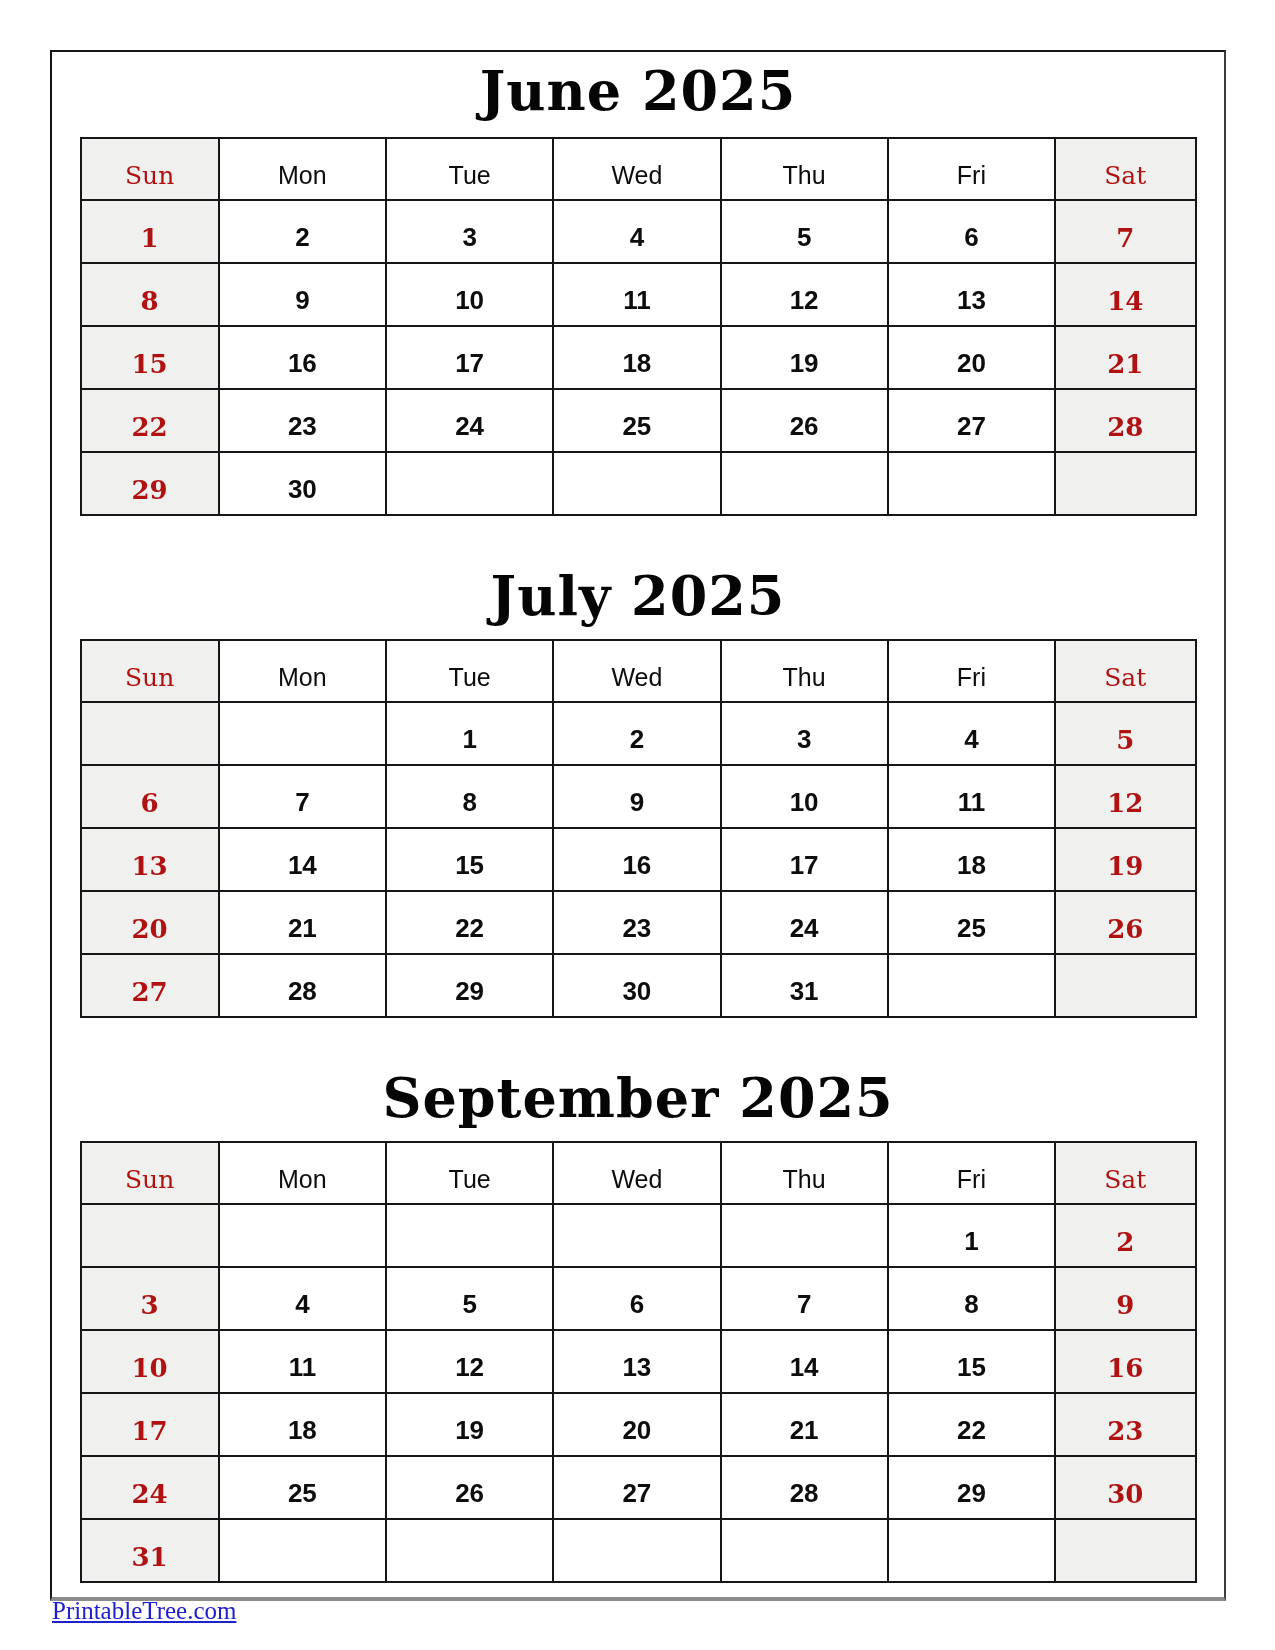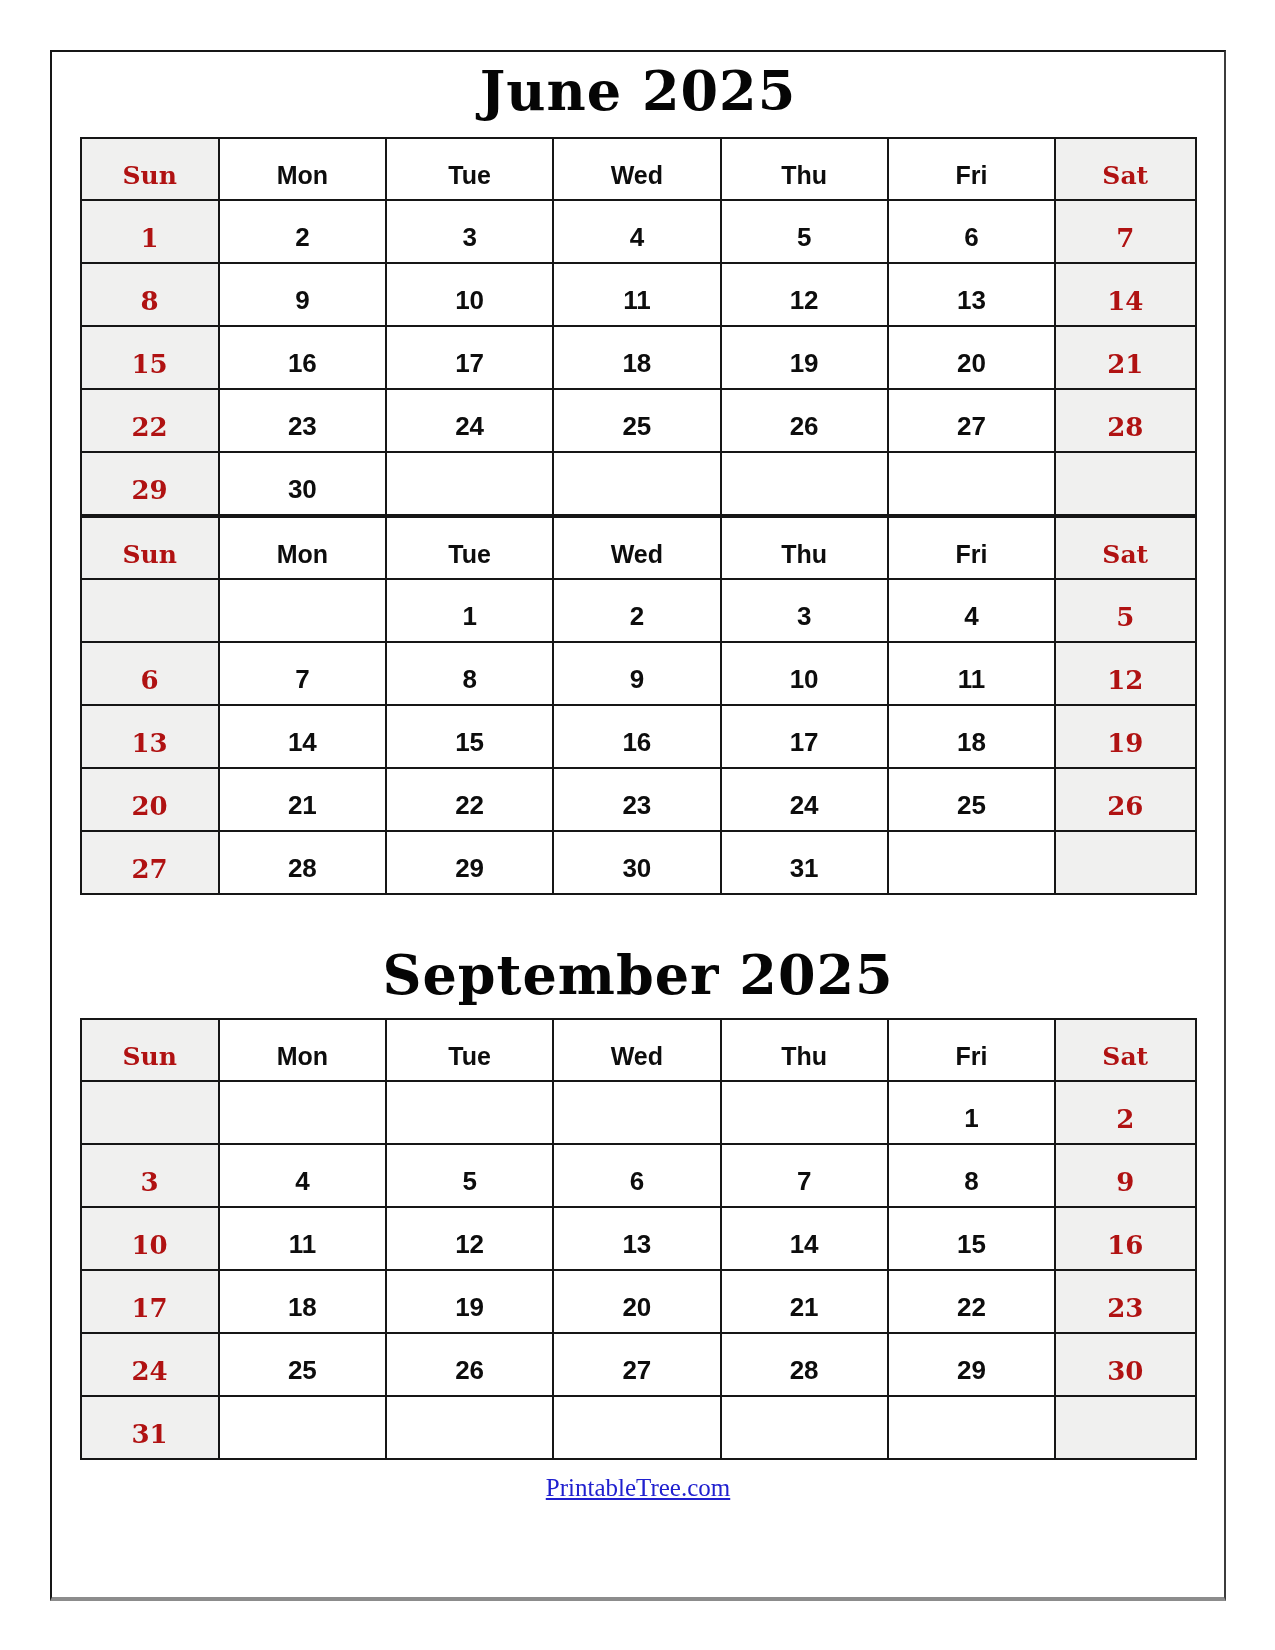--- a/index.html
+++ b/index.html
@@ -40,39 +40,39 @@
     border: 2px solid #161616;
     text-align: center;
     vertical-align: bottom;
     padding-bottom: 9px;
   }
   table.calendar th:first-child, table.calendar td:first-child { width: 12.4%; }
   table.calendar th:last-child,  table.calendar td:last-child  { width: 12.6%; margin-left: 48px; }
   table.calendar th {
     height: 62px;
     font-size: 25px;
-    font-weight: bold;
+    font-weight: normal;
     color: var(--weekday-text, #0d0d0d);
     font-family: "Liberation Sans", sans-serif;
   }
   table.calendar td {
     height: 63px;
     font-size: 26px;
     font-weight: bold;
     color: var(--weekday-text, #0d0d0d);
     font-family: "Liberation Sans", sans-serif;
   }
   table.calendar th.weekend, table.calendar td.weekend {
     background: var(--weekend-bg, #f0f0ef);
     color: var(--weekend-text, #b01212);
     font-family: "DejaVu Serif", serif;
   }
   .footer {
     margin-top: 14px;
-    text-align: center;
+    text-align: left;
   }
   .footer a {
     font-family: "Liberation Serif", serif;
     font-size: 25px;
     color: var(--link-color, #2020cf);
     text-decoration: underline;
     cursor: pointer;
   }
 </style>
 </head>
@@ -138,20 +138,21 @@
             <td></td>
             <td></td>
             <td></td>
             <td class="weekend"></td>
           </tr>
         </tbody>
       </table>
   </section>
 
   <section class="month month-july">
+    <h1 class="month-title">July 2025</h1>
     <table class="calendar">
         <thead>
           <tr>
             <th class="weekend">Sun</th>
             <th>Mon</th>
             <th>Tue</th>
             <th>Wed</th>
             <th>Thu</th>
             <th>Fri</th>
             <th class="weekend">Sat</th>

